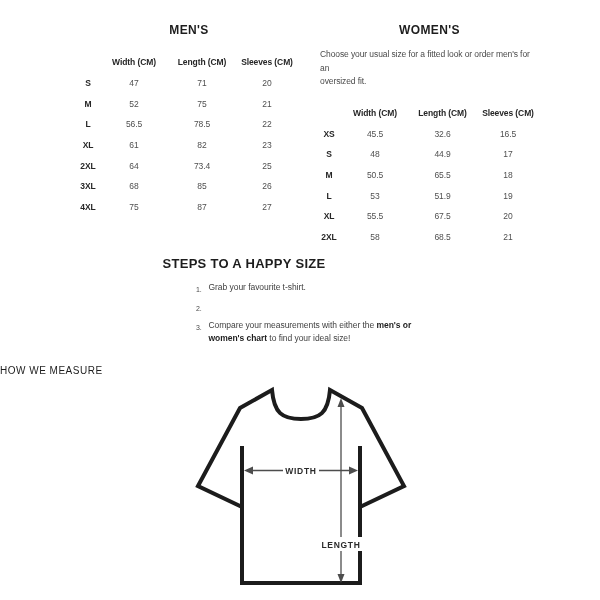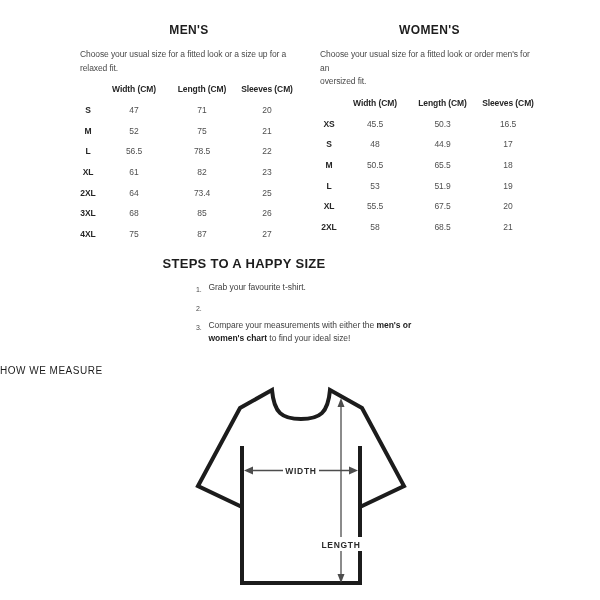--- a/index.html
+++ b/index.html
@@ -24,21 +24,21 @@
   #mens-section   { left:78px;  width:222px; }
   #womens-section { left:318px; width:223px; }
   .desc {
     margin-top:10px;
     margin-left:2px;
     font-size:8.5px;
     letter-spacing:-0.1px;
     line-height:13.5px;
     color:#4a4a4a;
   }
-  .size-table { margin-top:6px; }
+  .size-table { margin-top:16px; }
   .t-row { display:grid; align-items:center; height:20.6px; }
   #mens-section   .t-row { grid-template-columns:20px 72px 64px 66px; }
   #womens-section .t-row { grid-template-columns:22px 70px 65px 66px; }
   .t-row.head { height:16px; margin-bottom:3px; }
   .cell { text-align:center; font-size:8.5px; color:#4f4f4f; letter-spacing:-0.1px; }
   .t-row.head .cell { font-weight:700; color:#262626; }
   .cell.size { font-weight:700; color:#262626; }
   #steps-title {
     position:absolute; top:256px; left:0; width:488px;
     text-align:center; font-size:13px; font-weight:700;
@@ -73,24 +73,20 @@
     letter-spacing:0.7px;
     fill:#2b2b2b;
     text-anchor:middle;
   }
 </style>
 </head>
 <body>
 
 <div class="col-section" id="mens-section">
   <div class="section-title">MEN'S</div>
-  <div class="desc">
-    <div>Choose your usual size for a fitted look or a size up for a</div>
-    <div>relaxed fit.</div>
-  </div>
   <div class="size-table">
     <div class="t-row head">
       <span class="cell size"></span>
       <span class="cell">Width (CM)</span>
       <span class="cell">Length (CM)</span>
       <span class="cell">Sleeves (CM)</span>
     </div>
     <div class="t-row">
       <span class="cell size">S</span>
       <span class="cell">47</span>
@@ -145,21 +141,21 @@
   <div class="size-table">
     <div class="t-row head">
       <span class="cell size"></span>
       <span class="cell">Width (CM)</span>
       <span class="cell">Length (CM)</span>
       <span class="cell">Sleeves (CM)</span>
     </div>
     <div class="t-row">
       <span class="cell size">XS</span>
       <span class="cell">45.5</span>
-      <span class="cell">50.3</span>
+      <span class="cell">32.6</span>
       <span class="cell">16.5</span>
     </div>
     <div class="t-row">
       <span class="cell size">S</span>
       <span class="cell">48</span>
       <span class="cell">44.9</span>
       <span class="cell">17</span>
     </div>
     <div class="t-row">
       <span class="cell size">M</span>

